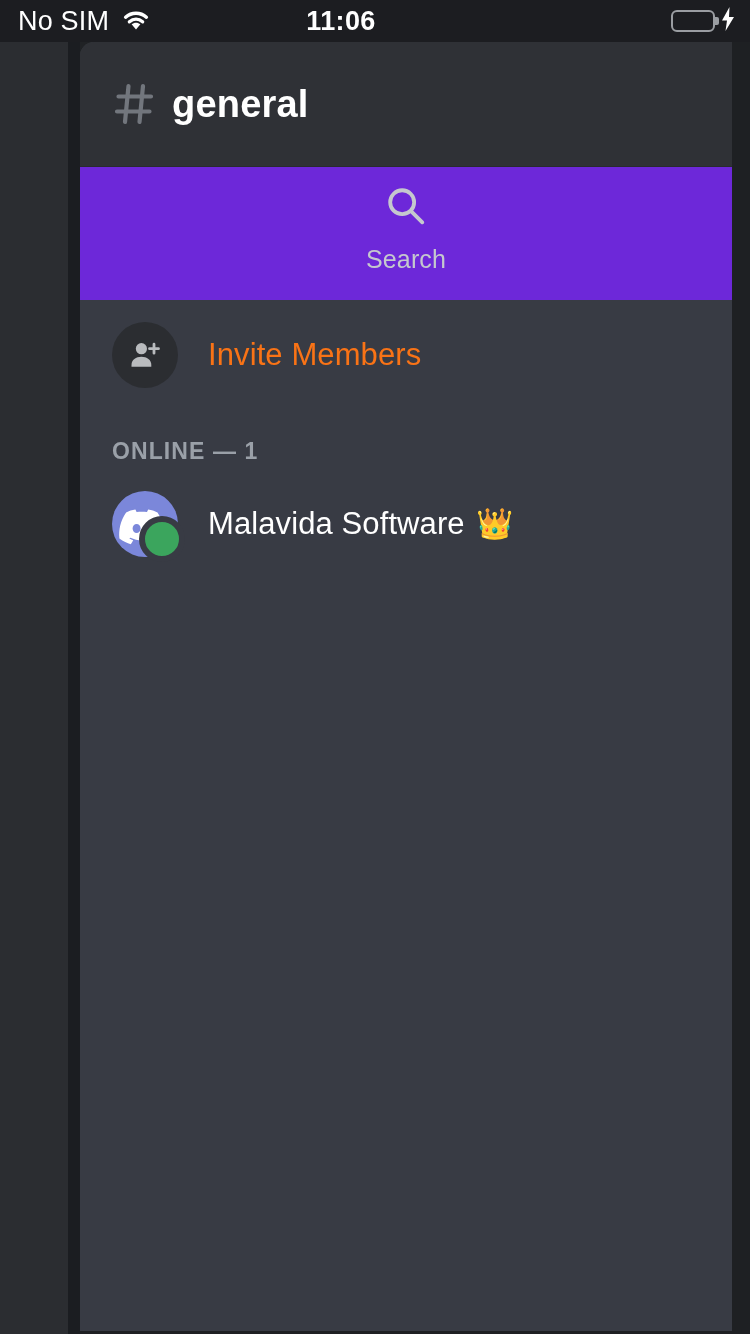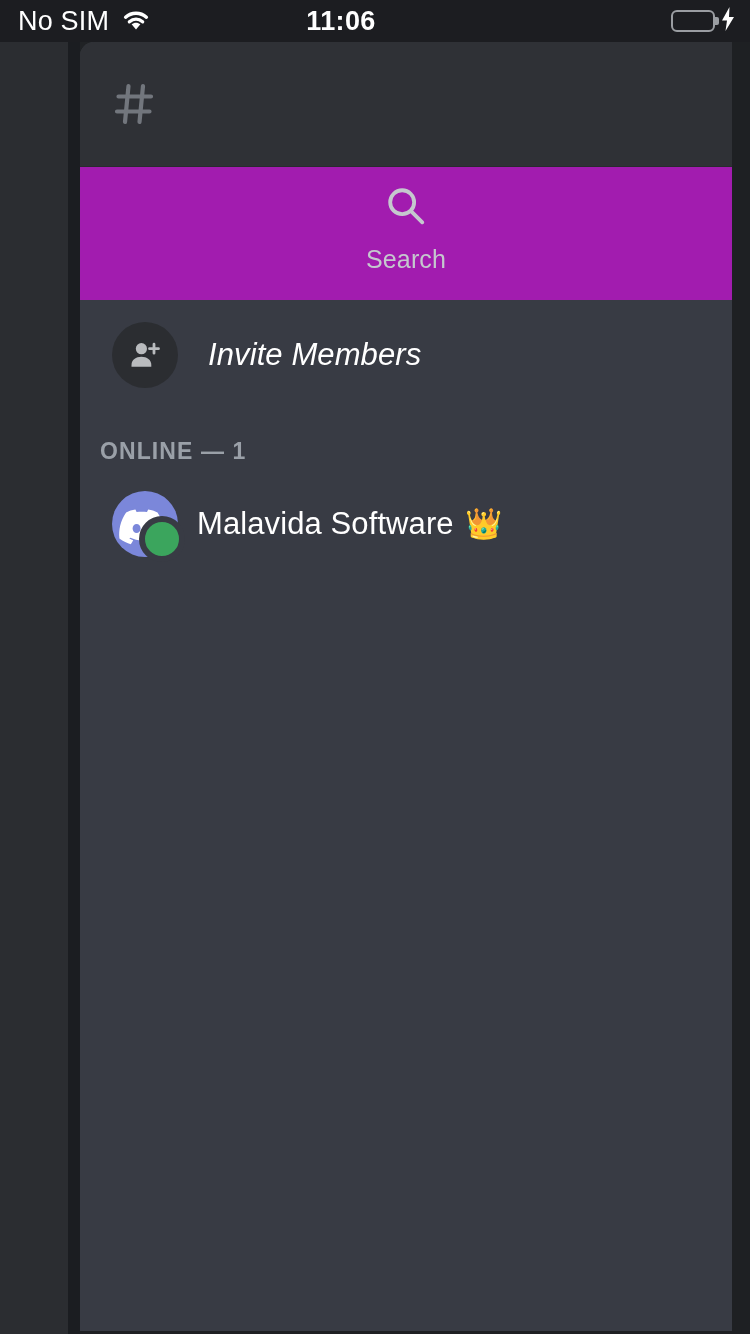--- a/index.html
+++ b/index.html
@@ -63,59 +63,59 @@
     position:relative; height:125px; background:#2f3136;
     border-top-left-radius:14px;
     display:flex; align-items:center; padding-left:32px;
     border-bottom:1px solid #292b2f;
   }
   .hash-icon { width:46px; height:46px; flex:0 0 auto; margin-right:14px; }
   .chan-name { font-size:38px; font-weight:700; color:#ffffff; letter-spacing:.2px; }
 
   
   .action-row {
-    height:133px; background:#a21caf; display:flex; align-items:flex-start;
+    height:133px; background:#6d28d9; display:flex; align-items:flex-start;
     padding-top:16px;
   }
   .action-item {
     flex:1 1 0; display:flex; flex-direction:column; align-items:center; gap:14px;
     cursor:pointer;
   }
   .action-icon { width:48px; height:48px; display:flex; align-items:center; justify-content:center; }
   .action-label { font-size:25px; color:#c5c8ce; letter-spacing:.1px; }
 
   
   .member-body { background:#383b44; height:100%; padding-top:0; }
 
   .invite-row {
     display:flex; align-items:center; height:110px; padding-left:32px; cursor:pointer;
   }
   .invite-avatar {
     width:66px; height:66px; border-radius:50%; background:#2b2d31;
     display:flex; align-items:center; justify-content:center; flex:0 0 auto;
   }
-  .invite-label { font-size:31px; color:#ffffff; margin-left:30px; letter-spacing:.1px;font-style:italic; }
+  .invite-label { font-size:31px; color:#f97316; margin-left:30px; letter-spacing:.1px; }
 
   .section-head {
-    padding-left:20px; margin-top:28px; margin-bottom:16px;
+    padding-left:32px; margin-top:28px; margin-bottom:16px;
     font-size:23px; font-weight:600; color:#9aa0a8; letter-spacing:1.1px;
   }
 
   .member-row { display:flex; align-items:center; height:86px; padding-left:32px; cursor:pointer; }
   .member-avatar-wrap { position:relative; width:66px; height:66px; flex:0 0 auto; }
   .member-avatar {
     width:66px; height:66px; border-radius:50%; background:#7b87da;
     display:flex; align-items:center; justify-content:center; overflow:hidden;
   }
   .status-dot {
     position:absolute; right:-7px; bottom:-5px; width:34px; height:34px; border-radius:50%;
     background:#3ba55d; border:6px solid #383b44; box-sizing:content-box;
   }
   .member-name {
-    font-size:31px; color:#ffffff; margin-left:19px; display:flex; align-items:center; gap:12px;
+    font-size:31px; color:#ffffff; margin-left:30px; display:flex; align-items:center; gap:12px;
     letter-spacing:.1px;
   }
   .crown { font-size:30px; line-height:1; }
 </style>
 </head>
 <body>
 
 <div id="screen">
 
   <div class="bg-left"></div>
@@ -139,20 +139,21 @@
   <div class="gap-strip"></div>
 
   <div class="panel">
 
     <div class="chan-header">
       <div class="hash-icon">
         <svg viewBox="0 0 46 46" width="46" height="46">
           <path d="M16.5 5 L13 41 M31 5 L27.5 41 M6.5 15.5 L39 15.5 M5 30.5 L37.5 30.5" stroke="#72767d" stroke-width="4.2" stroke-linecap="round" fill="none"></path>
         </svg>
       </div>
+      <span class="chan-name">general</span>
     </div>
 
     <div class="action-row">
 
       <div class="action-item">
         <span class="action-icon">
           <svg viewBox="0 0 48 48" width="46" height="46">
             <circle cx="20" cy="19" r="12.5" stroke="#c5c8ce" stroke-width="4" fill="none"></circle>
             <line x1="29.5" y1="28.5" x2="41" y2="40" stroke="#c5c8ce" stroke-width="4" stroke-linecap="round"></line>
           </svg>

